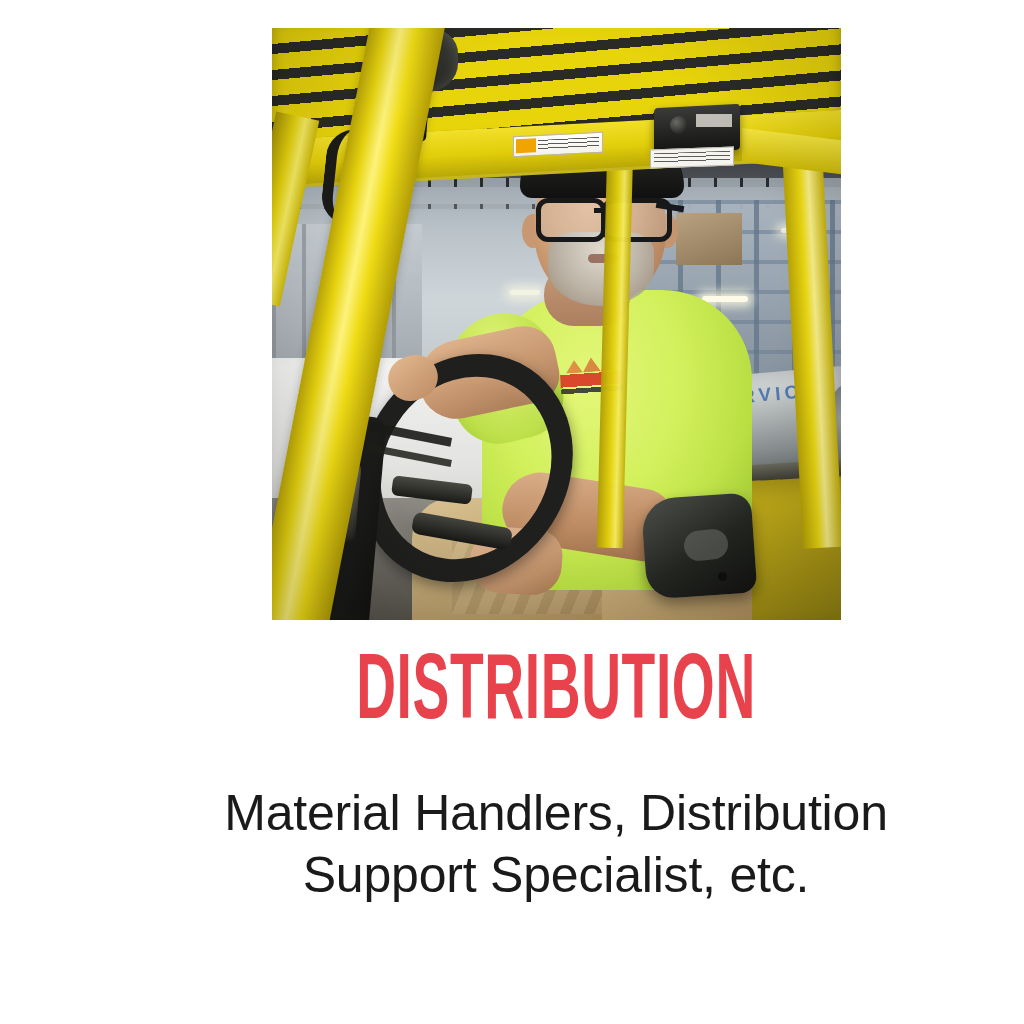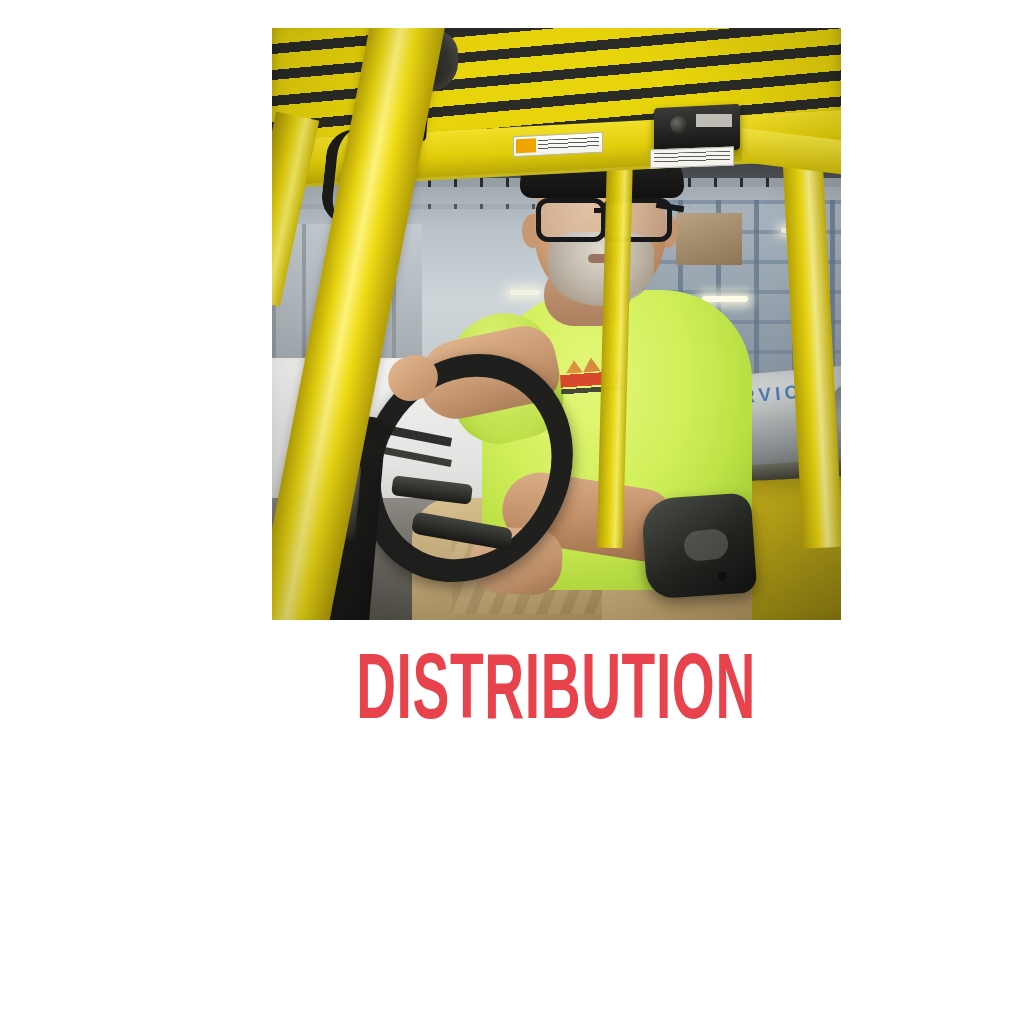--- a/index.html
+++ b/index.html
@@ -532,14 +532,15 @@
     <div class="layer pillar-left"></div>
     <div class="layer grab-handle"></div>
     <div class="layer pillar-main"></div>
     <div class="layer pillar-strap"></div>
     <div class="layer pillar-strap2"></div>
 
     <div class="layer vignette"></div>
   </div>
 
   <div class="headline">DISTRIBUTION</div>
+  <div class="subtext">Material Handlers, Distribution Support Specialist, etc.</div>
 
 </div>
 
 </body></html>

